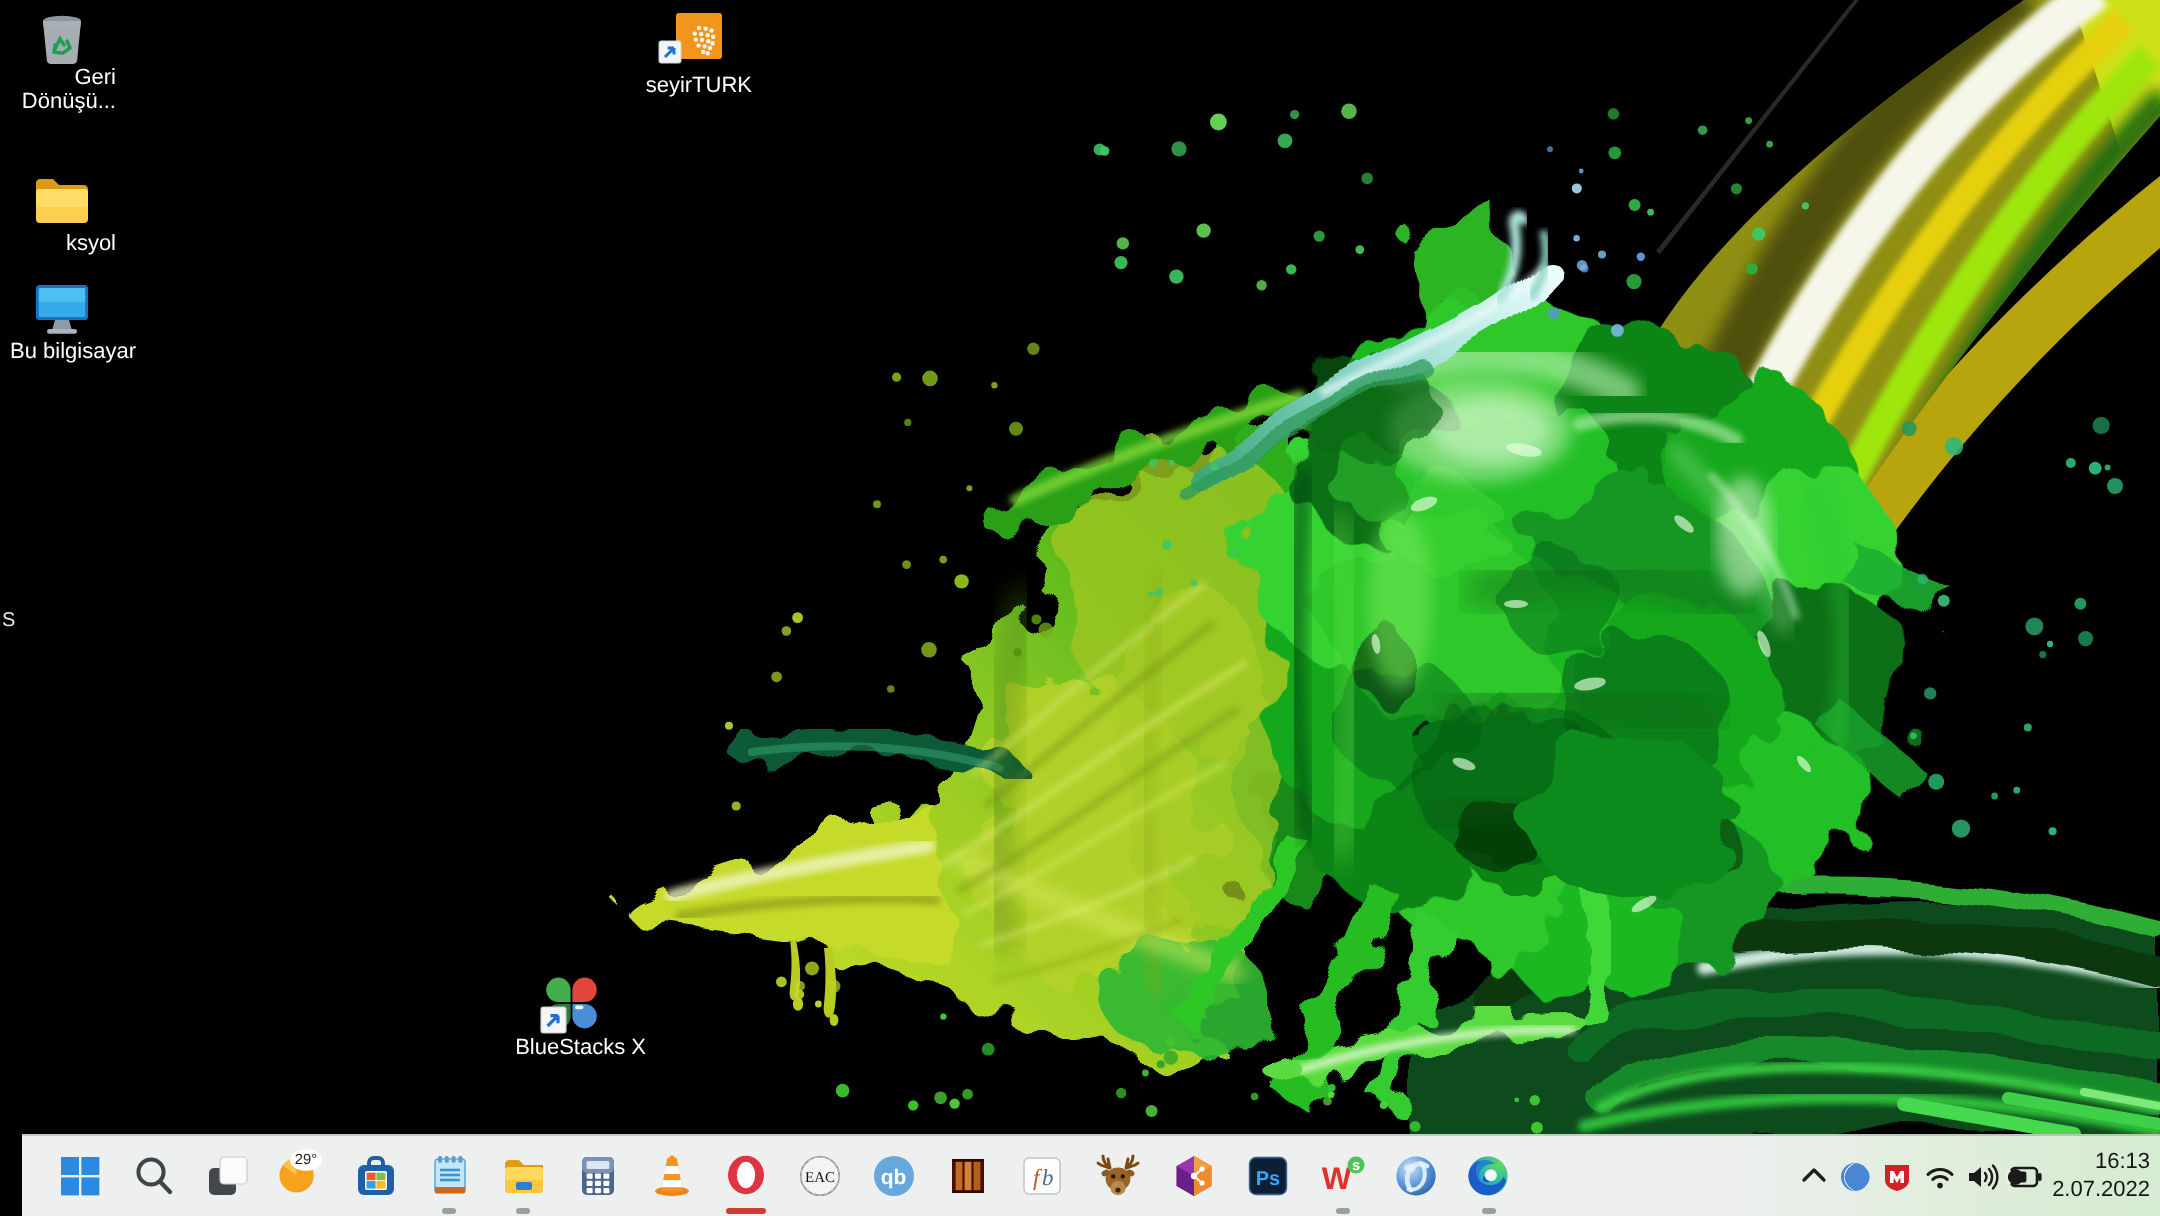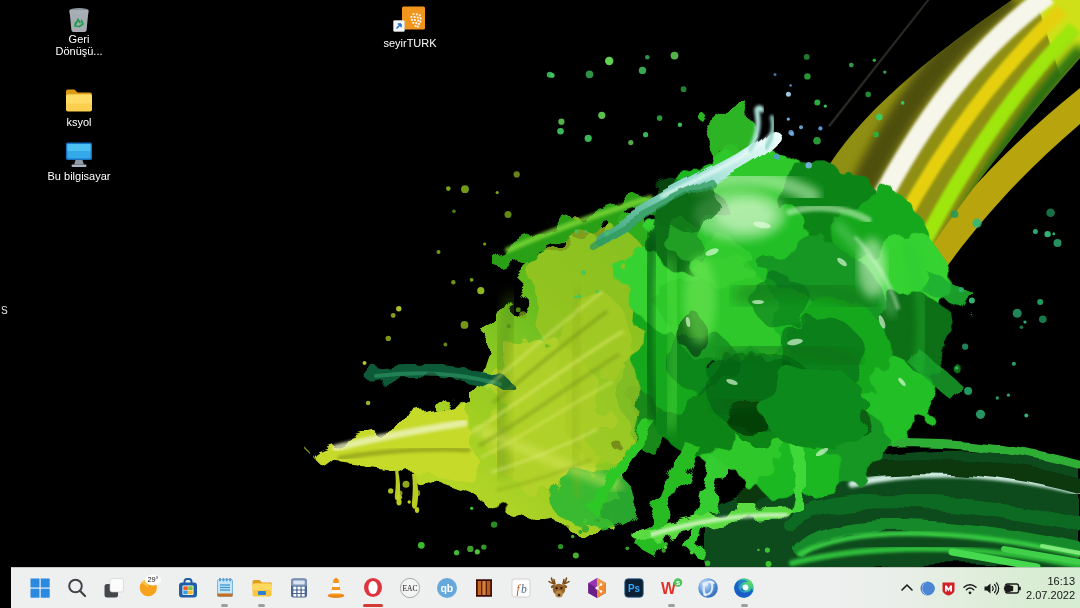--- a/index.html
+++ b/index.html
@@ -1,19 +1,19 @@
 <!DOCTYPE html>
 <html><head>
 <meta charset="utf-8">
 <style>
 *{margin:0;padding:0;box-sizing:border-box;}
 html,body{width:1080px;height:608px;overflow:hidden;background:#000;font-family:"Liberation Sans",sans-serif;}
 #desk{position:relative;width:1080px;height:608px;}
 #wall{position:absolute;left:0;top:0;}
-.dicon{position:absolute;text-align:center;color:#fff;font-size:11px;margin-left:48px;}
+.dicon{position:absolute;text-align:right;color:#fff;font-size:11px;}
 .dlabel{color:#fff;font-size:11px;text-shadow:0 1px 2px #000,1px 1px 2px #000;line-height:12px;}
 #taskbar{position:absolute;left:11px;bottom:0;width:1080px;height:41px;
  background:linear-gradient(to right,#eef0ef 0,#eef0ef 820px,#eaeeea 880px,#e2eede 950px,#d9ecd4 1020px,#d5ecd2 1080px);
  border-top:1px solid rgba(120,130,120,0.35);}
 .tk{position:absolute;top:8px;width:24px;height:24px;}
 .pill{position:absolute;top:36px;width:7px;height:3px;border-radius:2px;background:#9aa09e;}
 #clock{position:absolute;right:16px;top:7px;text-align:right;font-size:11px;color:#151515;line-height:13.5px;margin-left:32px;}
 </style>
 </head>
 <body>
@@ -387,21 +387,21 @@
 <div class="dicon" style="left:-6px;top:141px;width:74px;">
 <svg width="30" height="27" viewBox="0 0 30 27" style="display:block;margin:0 auto;">
 <rect x="2" y="1.5" width="26" height="17.5" rx="1.8" fill="#1673c4"></rect>
 <rect x="3.4" y="3" width="23.2" height="14.5" rx="0.8" fill="#35aae8"></rect>
 <rect x="3.4" y="3" width="23.2" height="7" rx="0.8" fill="#4cc0f2"></rect>
 <path d="M11.5,19 L18.5,19 L19.8,23.5 L10.2,23.5 Z" fill="#8d9aa8"></path>
 <rect x="7.5" y="23.5" width="15" height="2.4" rx="1.2" fill="#a9b4c0"></rect>
 </svg>
 <div class="dlabel" style="margin-top:2px;">Bu bilgisayar</div>
 </div>
-<div class="dicon" style="left:332px;top:6px;width:60px;">
+<div class="dicon" style="left:316px;top:6px;width:60px;">
 <svg width="34" height="29" viewBox="0 0 34 29" style="display:block;margin:0 auto;">
 <rect x="9" y="0.5" width="23" height="23" rx="1.5" fill="#f2951d"></rect>
 <g fill="#ffffff" opacity="0.95">
 <circle cx="20.5" cy="8" r="1.1"></circle>
           <circle cx="23.8" cy="8.3" r="1.1"></circle>
           <circle cx="26.8" cy="9.3" r="1.1"></circle>
 <circle cx="18.4" cy="10.8" r="1.1"></circle>
           <circle cx="21.6" cy="11" r="1.1"></circle>
           <circle cx="24.8" cy="11.6" r="1.1"></circle>
           <circle cx="27.6" cy="12.4" r="1.1"></circle>
@@ -413,20 +413,33 @@
           <circle cx="23.3" cy="17.2" r="1.1"></circle>
           <circle cx="26" cy="18" r="1.1"></circle>
 <circle cx="22.6" cy="20" r="1.1"></circle>
           <circle cx="24.9" cy="20.6" r="1.1"></circle>
 </g>
 <rect x="0.5" y="14.5" width="11" height="11" rx="1" fill="#f5f6f7" stroke="#d0d4d8" stroke-width="0.5"></rect>
 <path d="M3.5,22.5 L8,18 M8,18 L4.8,18 M8,18 L8,21.2" stroke="#1f6fd4" stroke-width="1.5" fill="none"></path>
 </svg>
 <div class="dlabel" style="margin-top:2px;">seyirTURK</div>
 </div>
+<div class="dicon" style="left:243px;top:487px;width:80px;">
+<svg width="31" height="30" viewBox="0 0 31 30" style="display:block;margin:0 auto;">
+<path d="M12,1.5 L18,1.5 A6.2,6.2 0 0 1 18,14 L12,14 A6.2,6.2 0 0 1 5.8,7.8 A6.2,6.2 0 0 1 12,1.5 Z" fill="none"></path>
+<path d="M11.2,1.8 A6.1,6.1 0 0 1 17.3,7.9 L17.3,14 L11.2,14 A6.1,6.1 0 0 1 5.1,7.9 A6.1,6.1 0 0 1 11.2,1.8 Z" fill="#43ae4c"></path>
+<path d="M24.3,1.8 A6.1,6.1 0 0 1 30.4,7.9 A6.1,6.1 0 0 1 24.3,14 L18.2,14 L18.2,7.9 A6.1,6.1 0 0 1 24.3,1.8 Z" fill="#e2453c"></path>
+<path d="M18.2,15 L24.3,15 A6.1,6.1 0 0 1 30.4,21.1 A6.1,6.1 0 0 1 24.3,27.2 A6.1,6.1 0 0 1 18.2,21.1 Z" fill="#4a8fd8"></path>
+<path d="M11.2,15 L17.3,15 L17.3,21.1 A6.1,6.1 0 0 1 11.2,27.2 A6.1,6.1 0 0 1 5.1,21.1 A6.1,6.1 0 0 1 11.2,15 Z" fill="#2d7a38"></path>
+<rect x="19.5" y="15.8" width="4.2" height="1.8" rx="0.9" fill="#fff"></rect>
+<rect x="2.5" y="16.5" width="12.5" height="13" rx="1.2" fill="#f5f6f7" stroke="#c9cdd2" stroke-width="0.6"></rect>
+<path d="M5.8,26 L11,20.8 M11,20.8 L7.2,20.8 M11,20.8 L11,24.6" stroke="#1f6fd4" stroke-width="1.6" fill="none"></path>
+</svg>
+<div class="dlabel" style="margin-top:1px;">BlueStacks X</div>
+</div>
 <div style="position:absolute;left:1px;top:305px;color:#e8e8e8;font-size:10px;">S</div>
 <div id="taskbar">
 <svg class="tk" style="left:17px;" width="24" height="24" viewBox="0 0 24 24">
 <rect x="2.5" y="2.5" width="9" height="9" fill="#2a8ae2"></rect>
         <rect x="12.7" y="2.5" width="9" height="9" fill="#2a8ae2"></rect>
 <rect x="2.5" y="12.7" width="9" height="9" fill="#2a8ae2"></rect>
         <rect x="12.7" y="12.7" width="9" height="9" fill="#2a8ae2"></rect>
 </svg>
 <svg class="tk" style="left:54px;" width="24" height="24" viewBox="0 0 24 24">
 <circle cx="10.5" cy="10" r="6.3" fill="none" stroke="#40444a" stroke-width="2"></circle>

